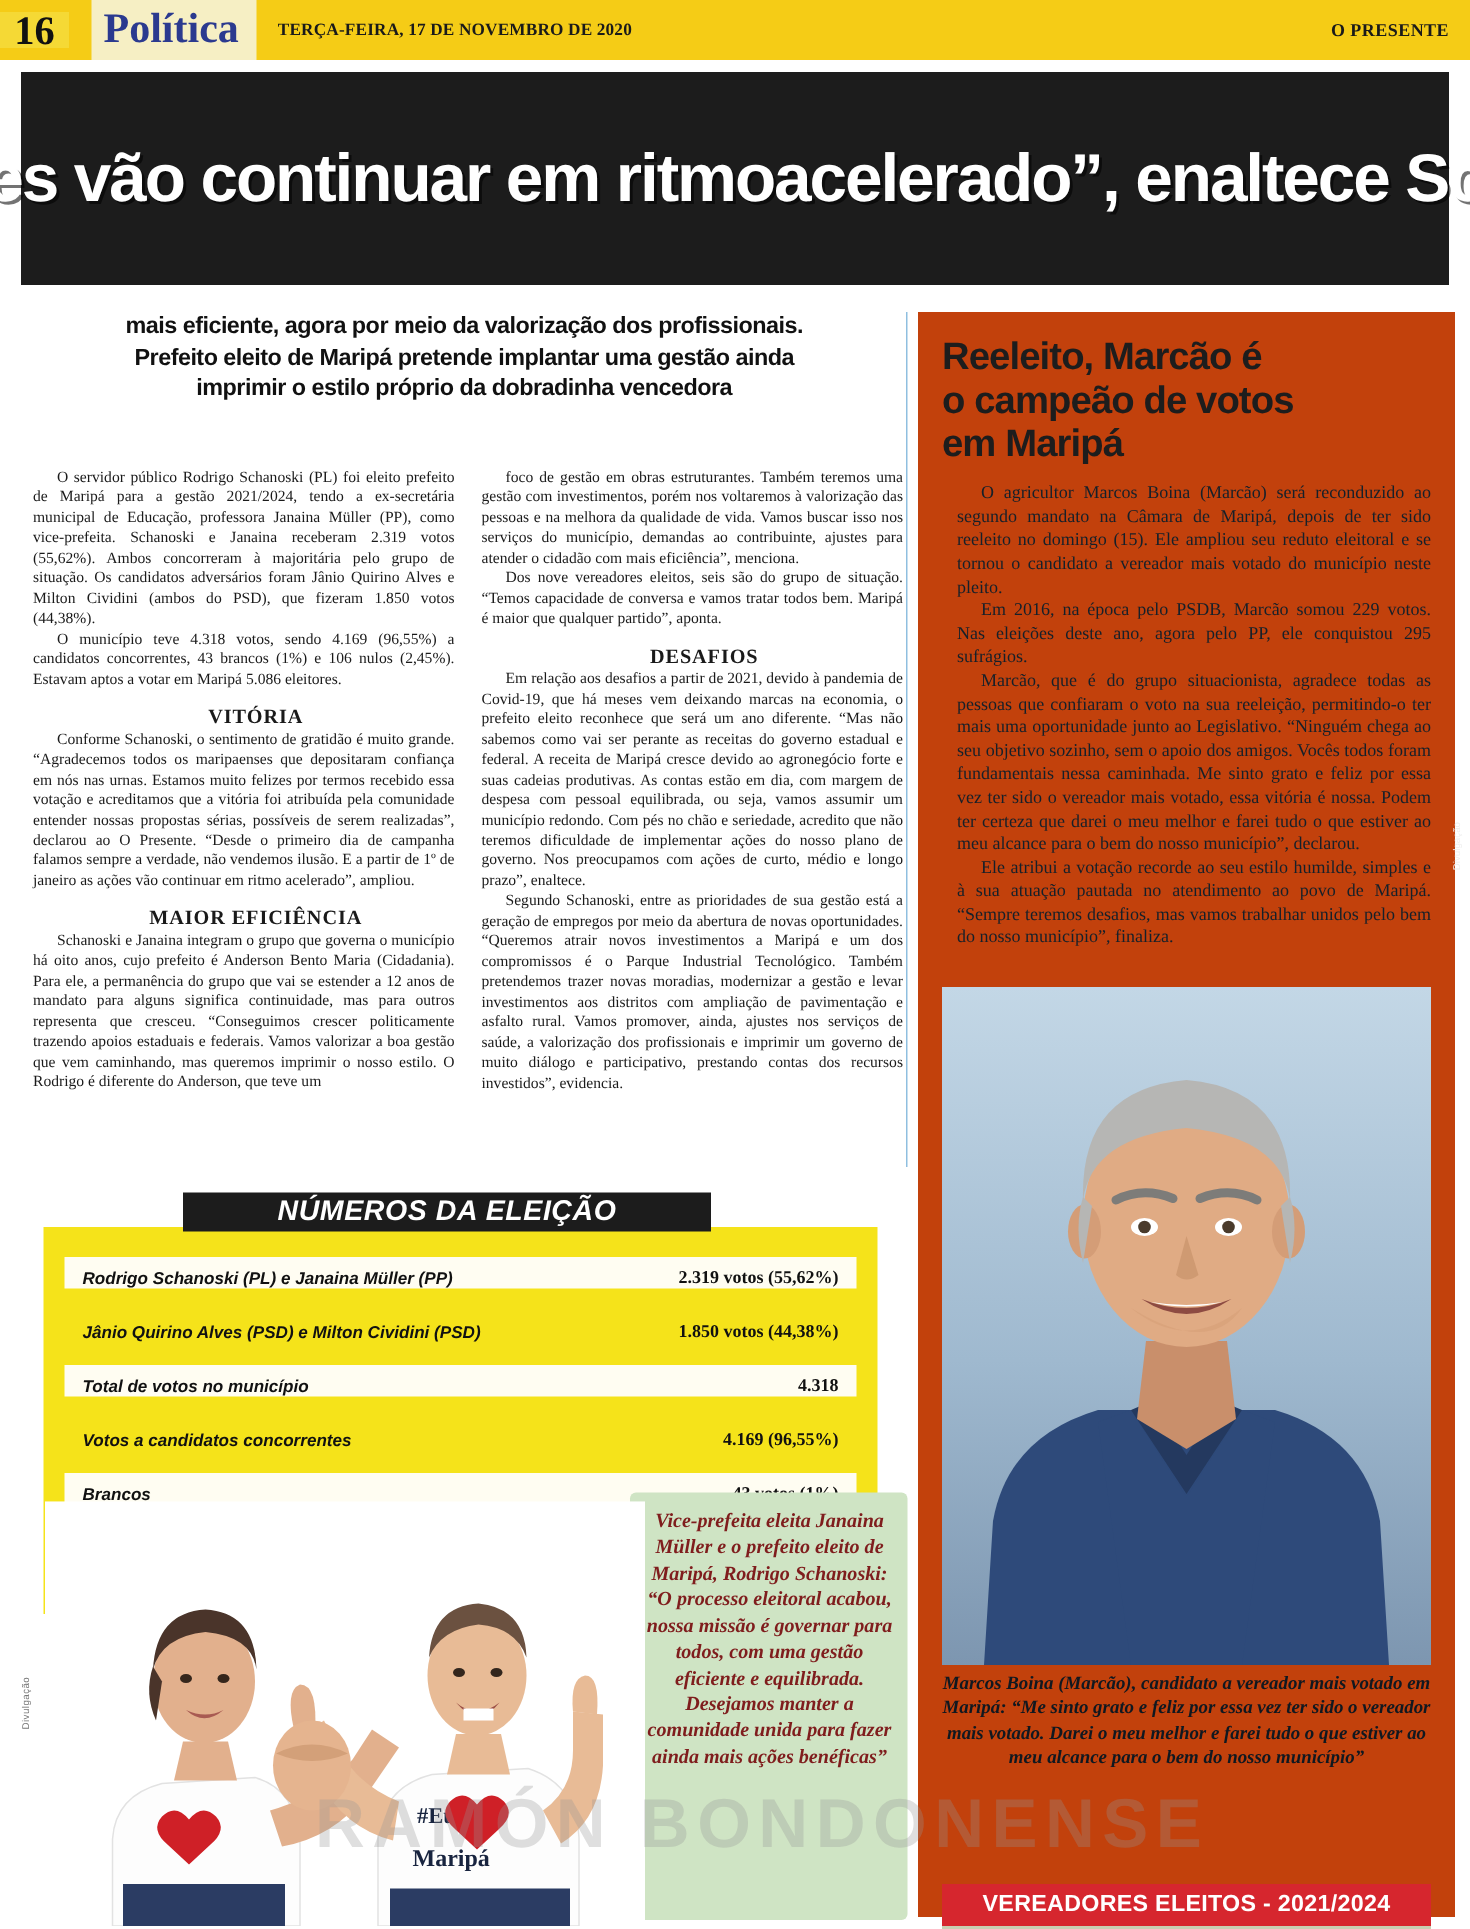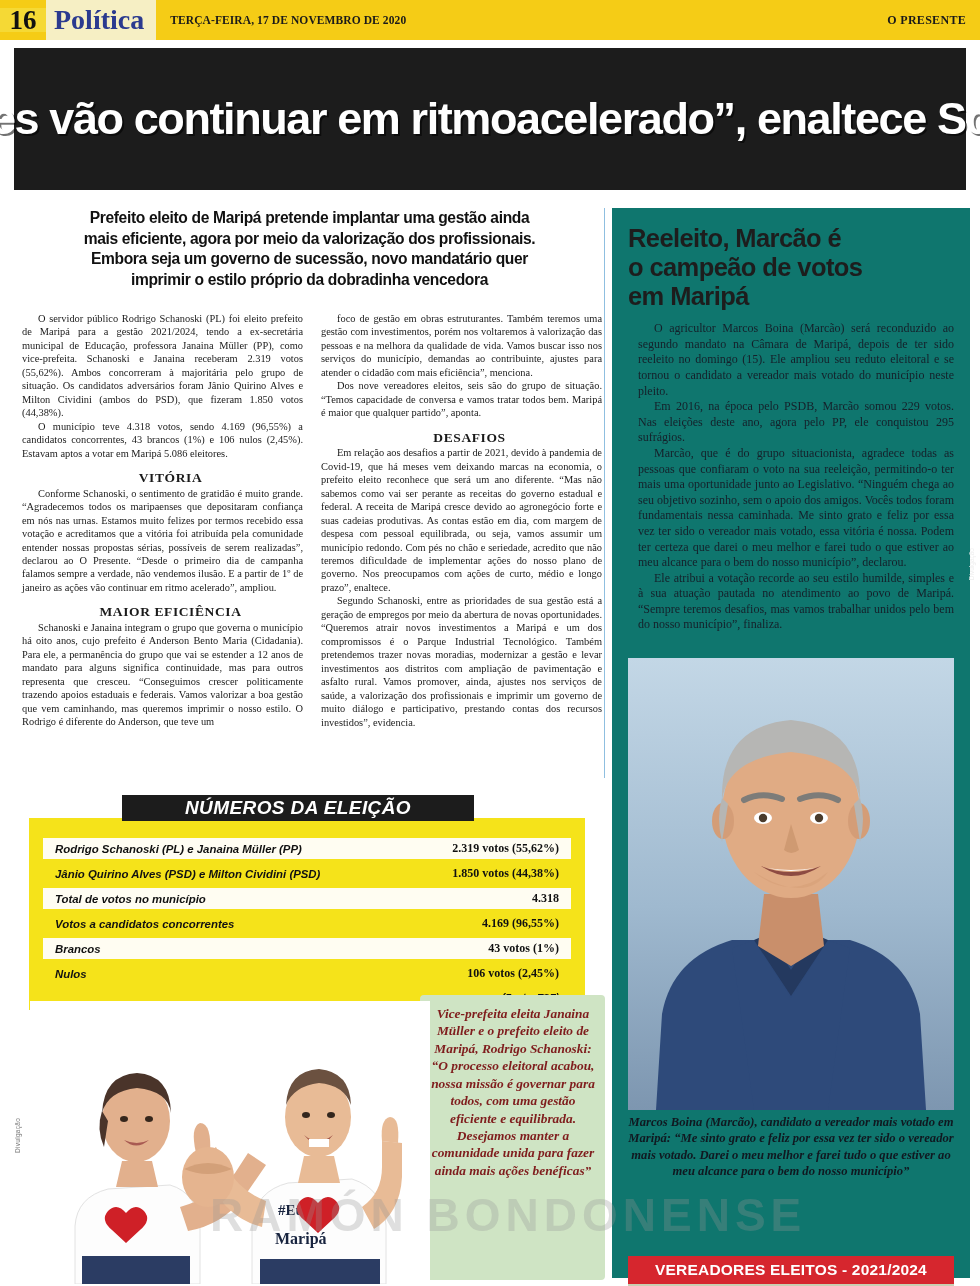--- a/index.html
+++ b/index.html
@@ -22,20 +22,21 @@
     display: flex; align-items: center; justify-content: center;
     font-family: "Liberation Serif", serif;
     font-weight: bold; font-size: 27px; color: #111;
   }
   .mh-section {
     height: 40px; padding: 0 12px 0 8px; background: #f6efc4;
     display: flex; align-items: center;
     font-family: "Liberation Serif", serif;
     font-weight: bold; font-style: normal; font-size: 28px;
     color: #2b3a8f;
+    margin-left: 15px;
   }
   .mh-date {
     flex: 1; padding-left: 14px;
     font-family: "Liberation Serif", serif;
     font-weight: bold; font-size: 11.5px; color: #1a1a1a;
     letter-spacing: .1px;
   }
   .mh-brand {
     padding-right: 14px;
     font-family: "Liberation Serif", serif;
@@ -94,22 +95,22 @@
     display: flex; align-items: center; justify-content: center;
     font-family: "Liberation Sans", sans-serif;
     font-weight: bold; font-style: italic; font-size: 19px; letter-spacing: .4px;
     z-index: 2;
   }
   .numbers-box {
     position: absolute; left: 0; top: 23px; width: 556px;
     background: #f5e31a; padding: 20px 14px 6px 14px;
   }
   .num-row {
-    display: flex; align-items: center; justify-content: space-between;
-    height: 21px; padding: 0 12px; margin-bottom: 4px;
+    display: flex; align-items: flex-end; justify-content: space-between;
+    height: 21px; padding: 0 12px; margin-bottom: 15px;
     font-family: "Liberation Sans", sans-serif;
     font-weight: bold; font-style: italic; font-size: 11.4px; color: #111;
   }
   .num-row.odd { background: #fffdf2; }
   .num-row.even { background: transparent; }
   .num-val { font-style: normal; font-family: "Liberation Serif", serif; font-weight: bold; font-size: 12px; }
   .num-src {
     text-align: right; padding: 3px 12px 2px 0;
     font-family: "Liberation Sans", sans-serif;
     font-weight: bold; font-style: italic; font-size: 9.6px; color: #111;
@@ -135,21 +136,21 @@
   .credit-vert {
     position: absolute; left: 4px; top: 178px;
     transform: rotate(-90deg); transform-origin: left top;
     font-family: "Liberation Sans", sans-serif; font-size: 6.5px; color: #777;
     letter-spacing: .3px;
   }
 
   
   .rail {
     position: absolute; left: 612px; top: 208px; width: 358px; height: 1070px;
-    background: #0f766e;
+    background: #c2410c;
   }
   .rail-head {
     padding: 16px 16px 4px 16px;
     font-family: "Liberation Sans", sans-serif;
     font-weight: bold; font-size: 25.5px; line-height: 1.14;
     color: #1d1d1d; letter-spacing: -0.6px;
   }
   .rail-body {
     padding: 6px 16px 0 8px;
     font-size: 12px; line-height: 1.30; color: #15202a; text-align: justify; margin-left: 18px;
@@ -201,23 +202,22 @@
   <div class="mh-date">TERÇA-FEIRA, 17 DE NOVEMBRO DE 2020</div>
   <div class="mh-brand">O PRESENTE</div>
 </div>
 
 <div class="headline-band">
   <div class="headline-line">“As ações vão continuar em ritmo</div>
   <div class="headline-line">acelerado”, enaltece Schanoski</div>
 </div>
 
 <div class="deck">
+  <div>mais eficiente, agora por meio da valorização dos profissionais.</div>
   <div>Prefeito eleito de Maripá pretende implantar uma gestão ainda</div>
-  <div>mais eficiente, agora por meio da valorização dos profissionais.</div>
-  <div>Embora seja um governo de sucessão, novo mandatário quer</div>
   <div>imprimir o estilo próprio da dobradinha vencedora</div>
 </div>
 
 <div class="rail-rule"></div>
 
 <div class="cols">
   <div class="col c1">
     <p>O servidor público Rodrigo Schanoski (PL) foi eleito prefeito de Maripá para a gestão 2021/2024, tendo a ex-secretária municipal de Educação, professora Janaina Müller (PP), como vice-prefeita. Schanoski e Janaina receberam 2.319 votos (55,62%). Ambos concorreram à majoritária pelo grupo de situação. Os candidatos adversários foram Jânio Quirino Alves e Milton Cividini (ambos do PSD), que fizeram 1.850 votos (44,38%).</p>
     <p>O município teve 4.318 votos, sendo 4.169 (96,55%) a candidatos concorrentes, 43 brancos (1%) e 106 nulos (2,45%). Estavam aptos a votar em Maripá 5.086 eleitores.</p>
     <p class="subhead">VITÓRIA</p>

